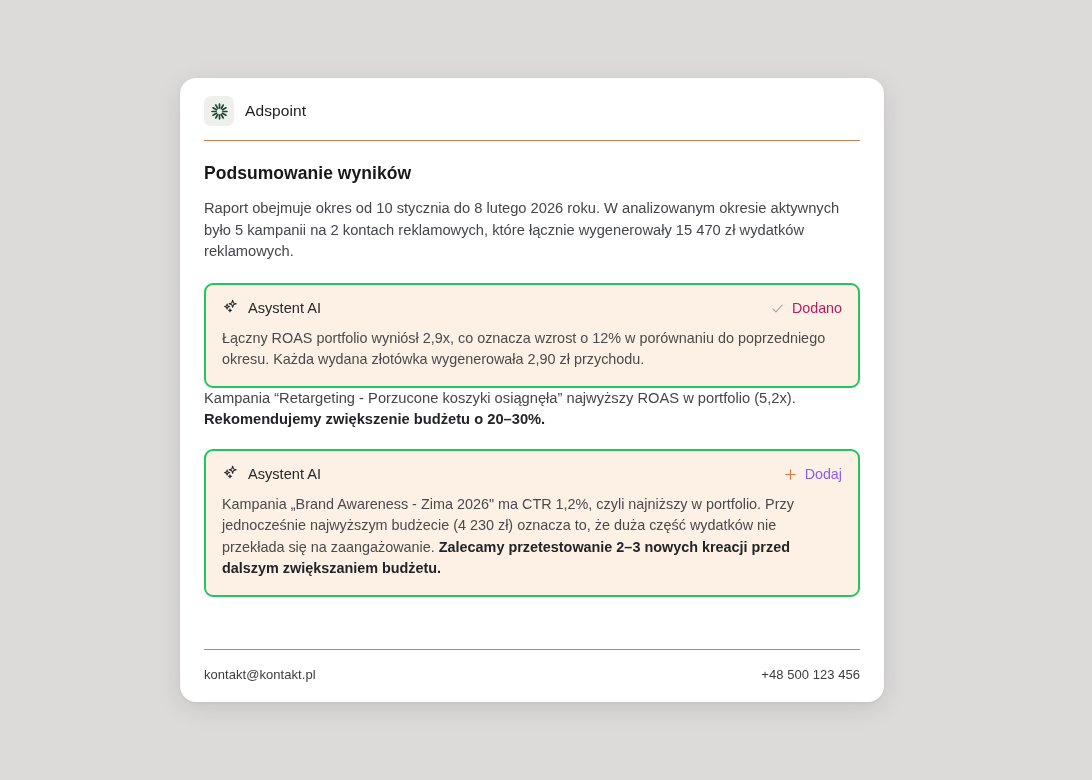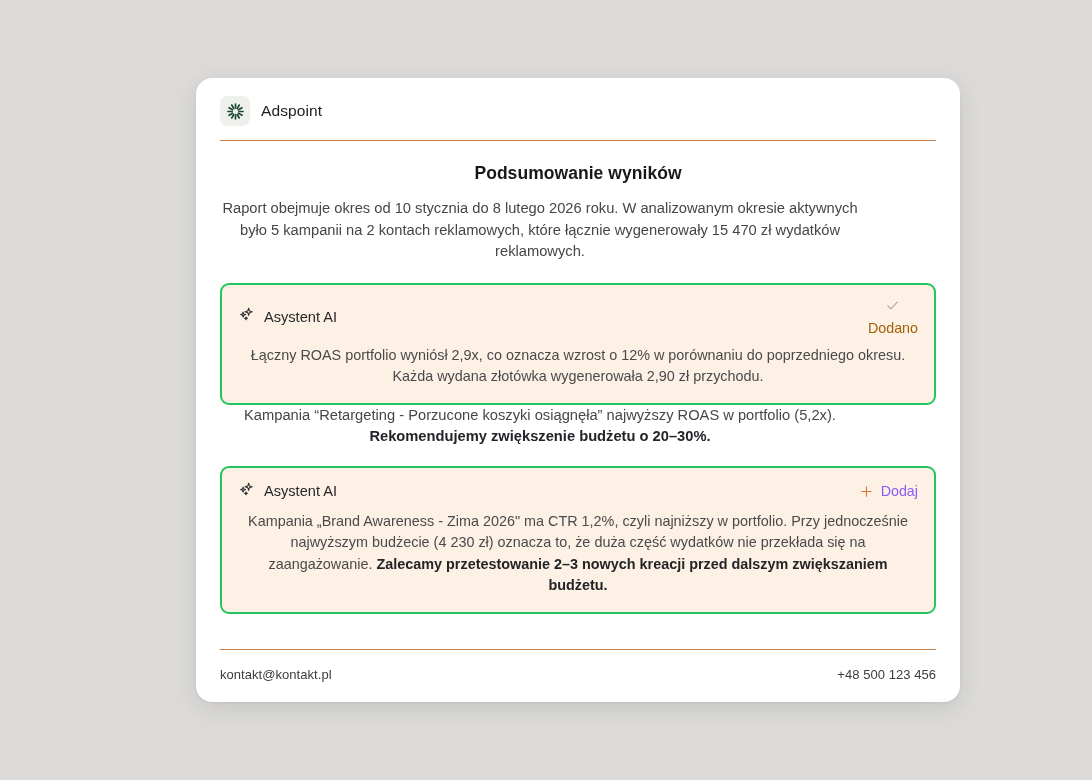--- a/index.html
+++ b/index.html
@@ -20,23 +20,23 @@
     width: 1092px;
     height: 780px;
     display: flex;
     align-items: center;
     justify-content: center;
   }
 
   
   .report-window {
     position: absolute;
-    left: 196px;
+    left: 180px;
     top: 78px;
-    width: 764px;
+    width: 704px;
     height: 624px;
     background: #ffffff;
     border-radius: 16px;
     box-shadow: 0 6px 26px rgba(0,0,0,0.10), 0 1px 3px rgba(0,0,0,0.06);
     box-sizing: border-box;
     padding: 0 24px;
     display: flex;
     flex-direction: column;
   }
 
@@ -74,21 +74,20 @@
     font-size: 15.5px;
     color: #2a2a2c;
     letter-spacing: 0.05px;
     white-space: nowrap;
   }
 
   
   .report-body {
     flex: 1 1 auto;
     padding-top: 22px;
-    text-align: center;
   }
 
   .section-heading {
     font-size: 17.5px;
     font-weight: bold;
     color: #18181a;
     margin: 0 0 14px 0;
     letter-spacing: 0.05px;
   }
   .section-heading.second { margin-top: 32px; }
@@ -133,21 +132,21 @@
   }
   .sparkle-icon { display: block; flex: 0 0 auto; }
 
   .ai-action {
     display: flex;
     align-items: center;
     gap: 7px;
     font-size: 14.3px;
     user-select: none;
   }
-  .ai-action.done { color: #a16207; flex-direction: column; }
+  .ai-action.done { color: #be185d; }
   .ai-action.add {
     color: #8b5cf6;
     cursor: pointer;
   }
   .ai-action .glyph {
     display: inline-flex;
     align-items: center;
     justify-content: center;
   }
 

